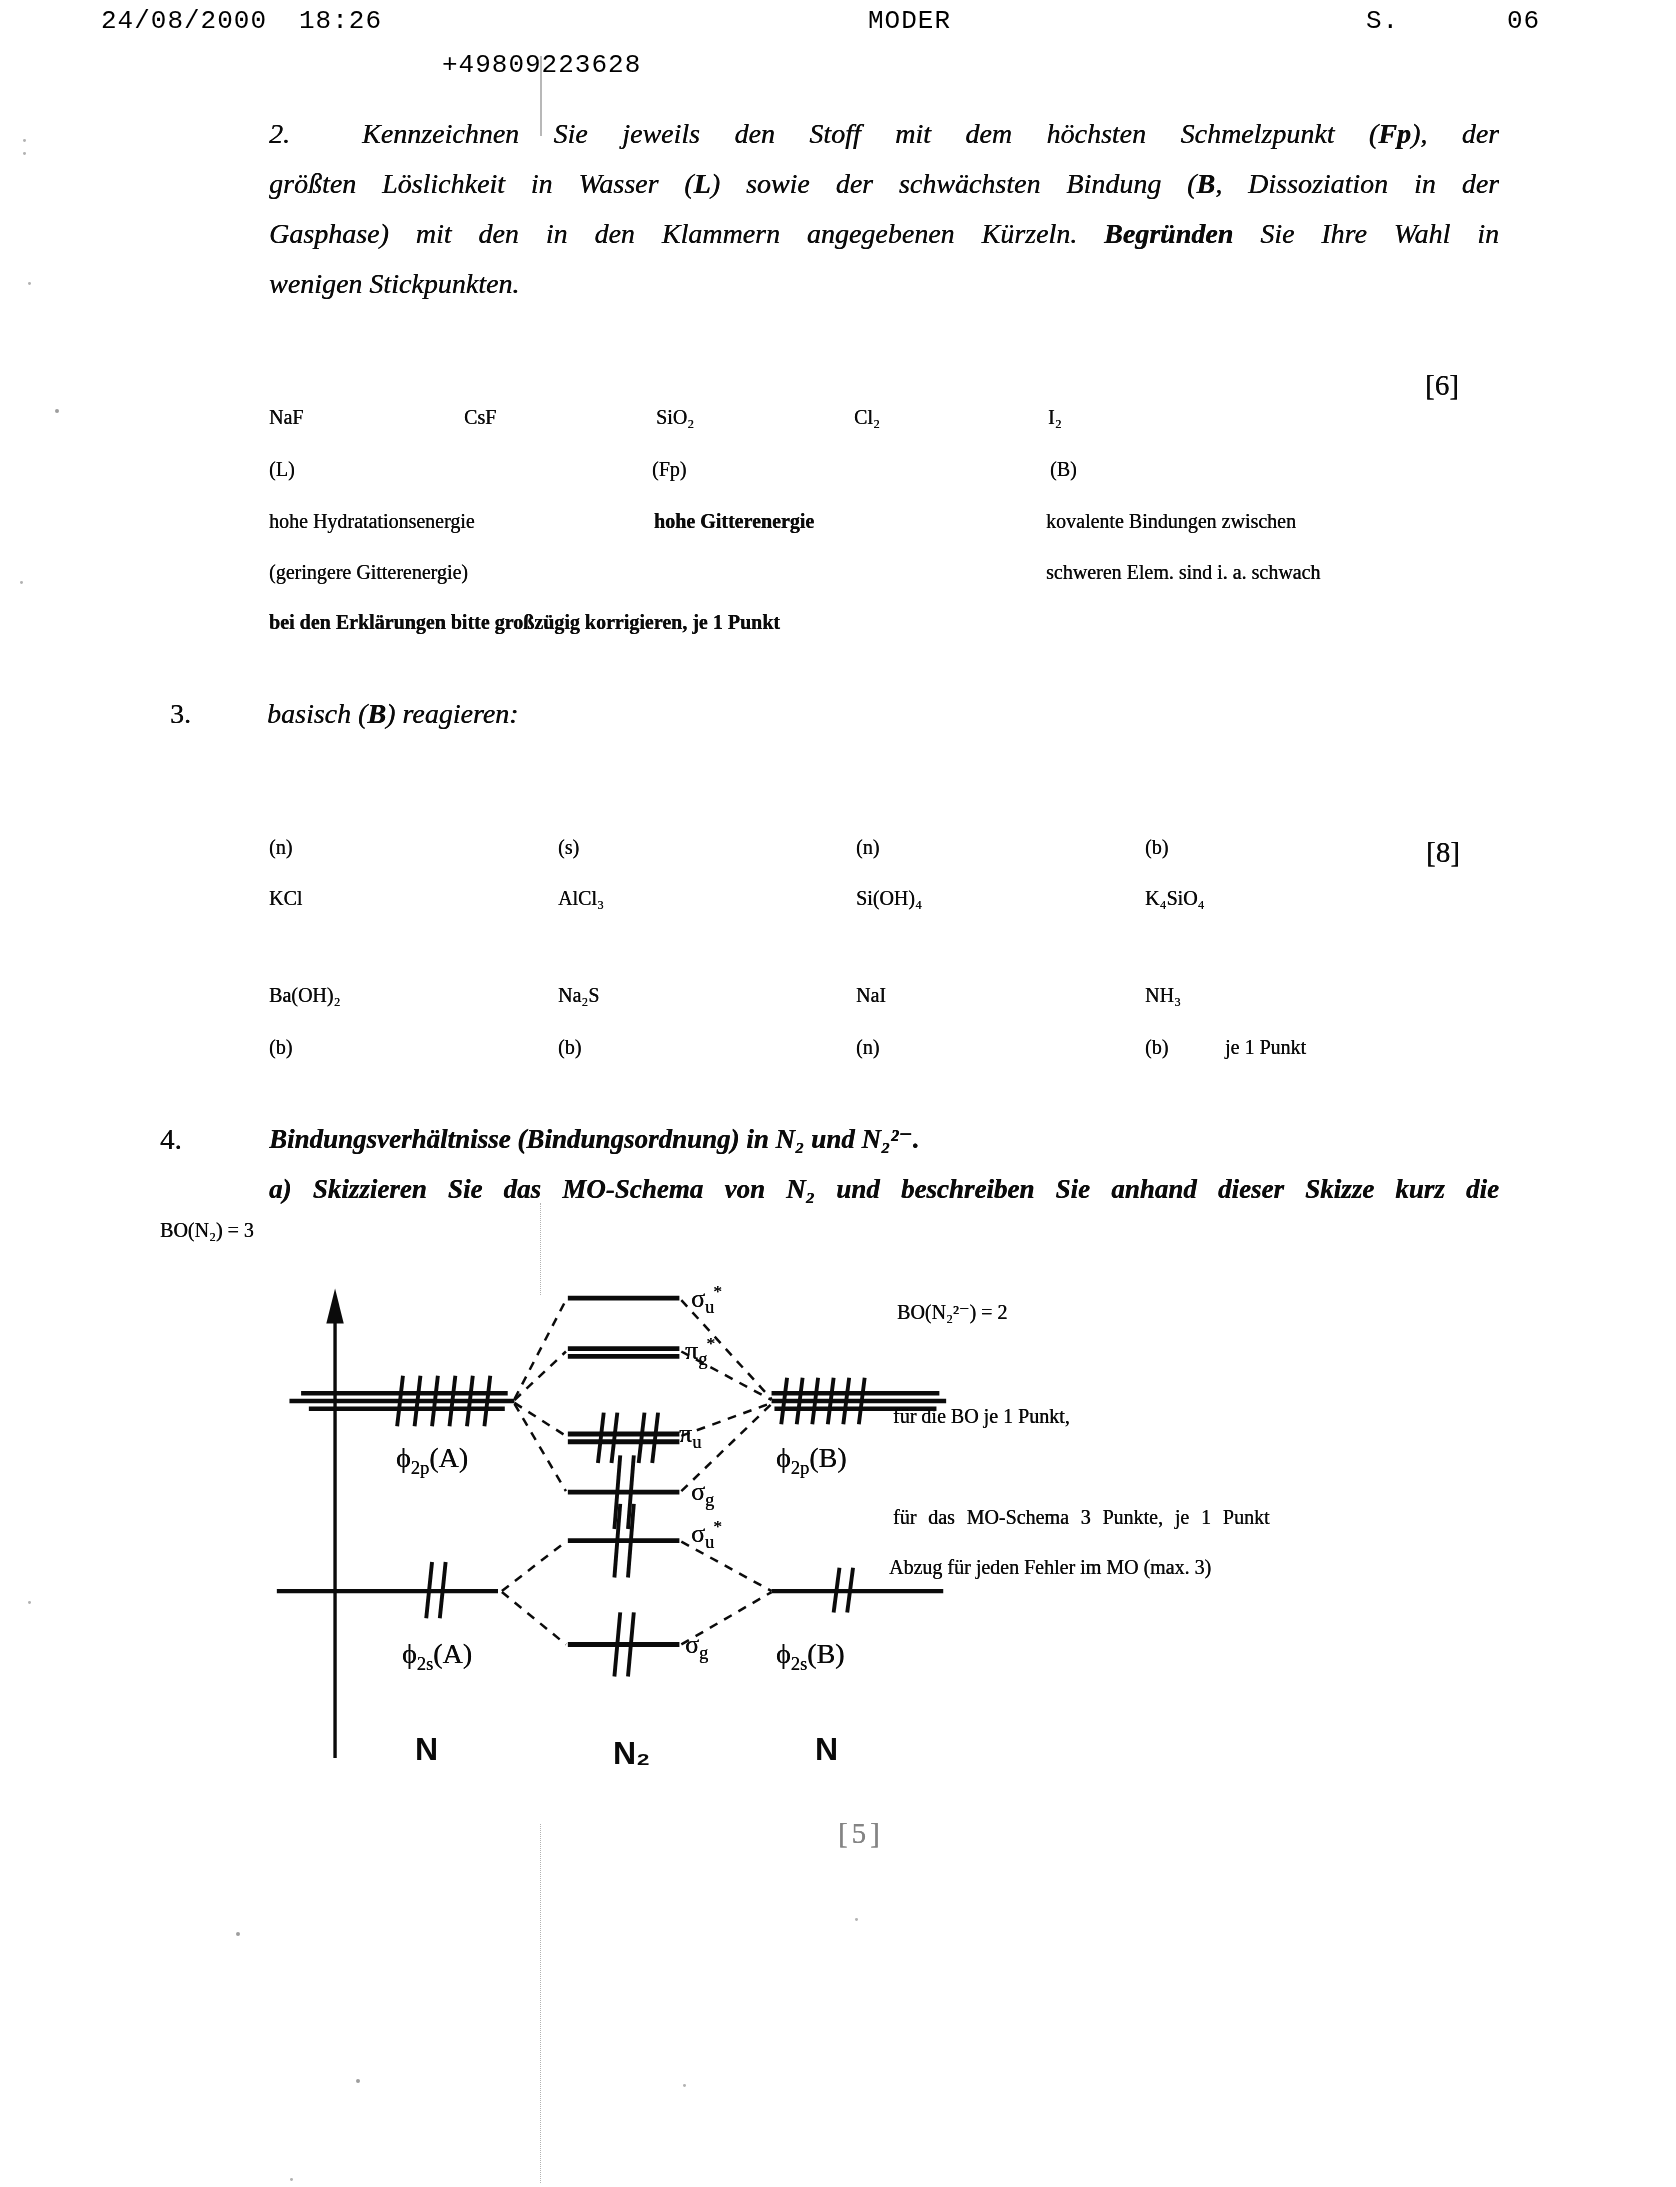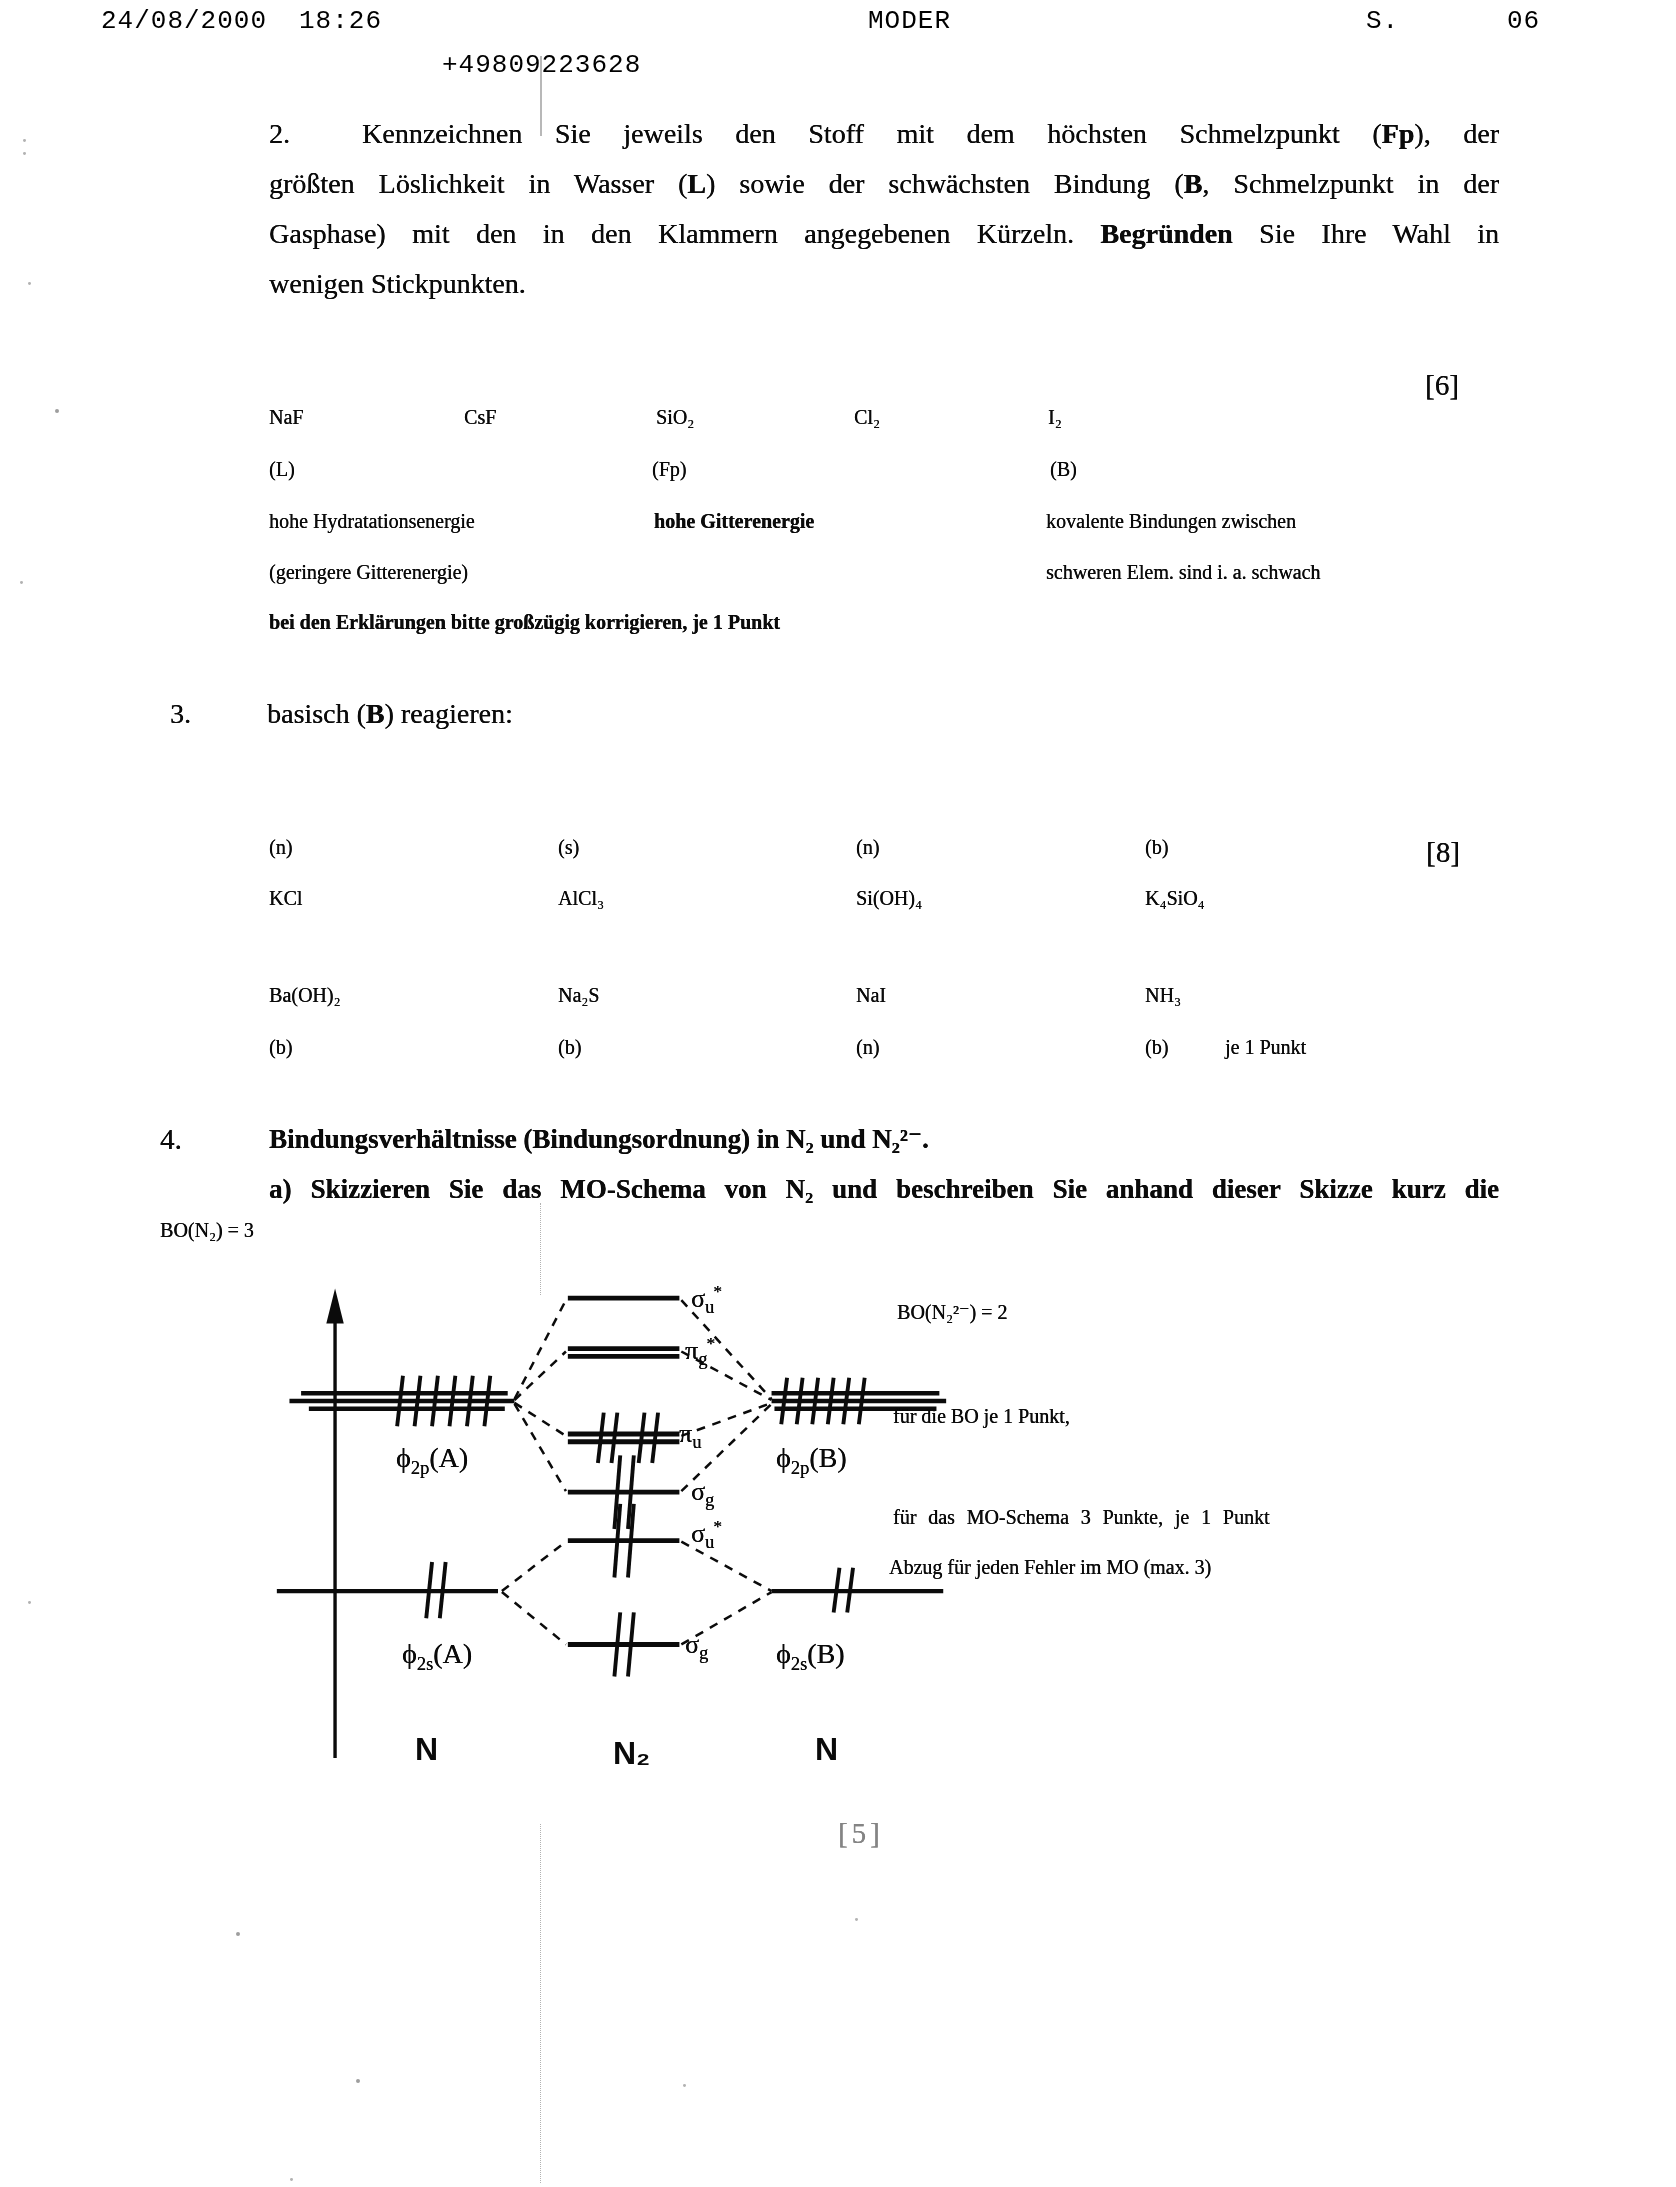--- a/index.html
+++ b/index.html
@@ -29,20 +29,21 @@
   }
   .sm{font-size:28px;}
   b{font-weight:bold;}
   
   .para{position:absolute;}
   .pline{
     width:100%;
     height:50px;
     line-height:50px;
     overflow:hidden;
+    font-style:italic;
   }
   .just{
     text-align:justify;
     text-align-last:justify;
   }
   .qnum-inline{
     display:inline-block;
     width:93px;
   }
   .qnum-hang{
@@ -92,21 +93,21 @@
     <span class="abs fax" style="left:101px;">24/08/2000</span>
     <span class="abs fax" style="left:299px;">18:26</span>
     <span class="abs fax" style="left:442px;margin-top:44px;">+49809223628</span>
     <span class="abs fax" style="left:868px;">MODER</span>
     <span class="abs fax" style="left:1366px;">S.</span>
     <span class="abs fax" style="left:1507px;">06</span>
   </div>
 
   <div class="para ser sm" style="left:269px;top:109px;width:1230px;">
     <div class="pline just"><span class="qnum-inline">2.</span><span>Kennzeichnen Sie jeweils den Stoff mit dem höchsten Schmelzpunkt (</span><b>Fp</b><span>), der</span></div>
-    <div class="pline just"><span>größten Löslichkeit in Wasser (</span><b>L</b><span>) sowie der schwächsten Bindung (</span><b>B</b><span>, Schmelzpunkt in der</span></div>
+    <div class="pline just"><span>größten Löslichkeit in Wasser (</span><b>L</b><span>) sowie der schwächsten Bindung (</span><b>B</b><span>, Dissoziation in der</span></div>
     <div class="pline just"><span>Gasphase) mit den in den Klammern angegebenen Kürzeln. </span><b>Begründen</b><span> Sie Ihre Wahl in</span></div>
     <div class="pline"><span>wenigen Stickpunkten.</span></div>
   </div>
 
   <span class="abs ser pts" style="left:1425px;top:369px;">[6]</span>
 
   <div>
     <span class="abs ser" style="left:269px;top:406px;">NaF</span>
     <span class="abs ser" style="left:464px;top:406px;">CsF</span>
     <span class="abs ser" style="left:656px;top:406px;">SiO₂</span>

